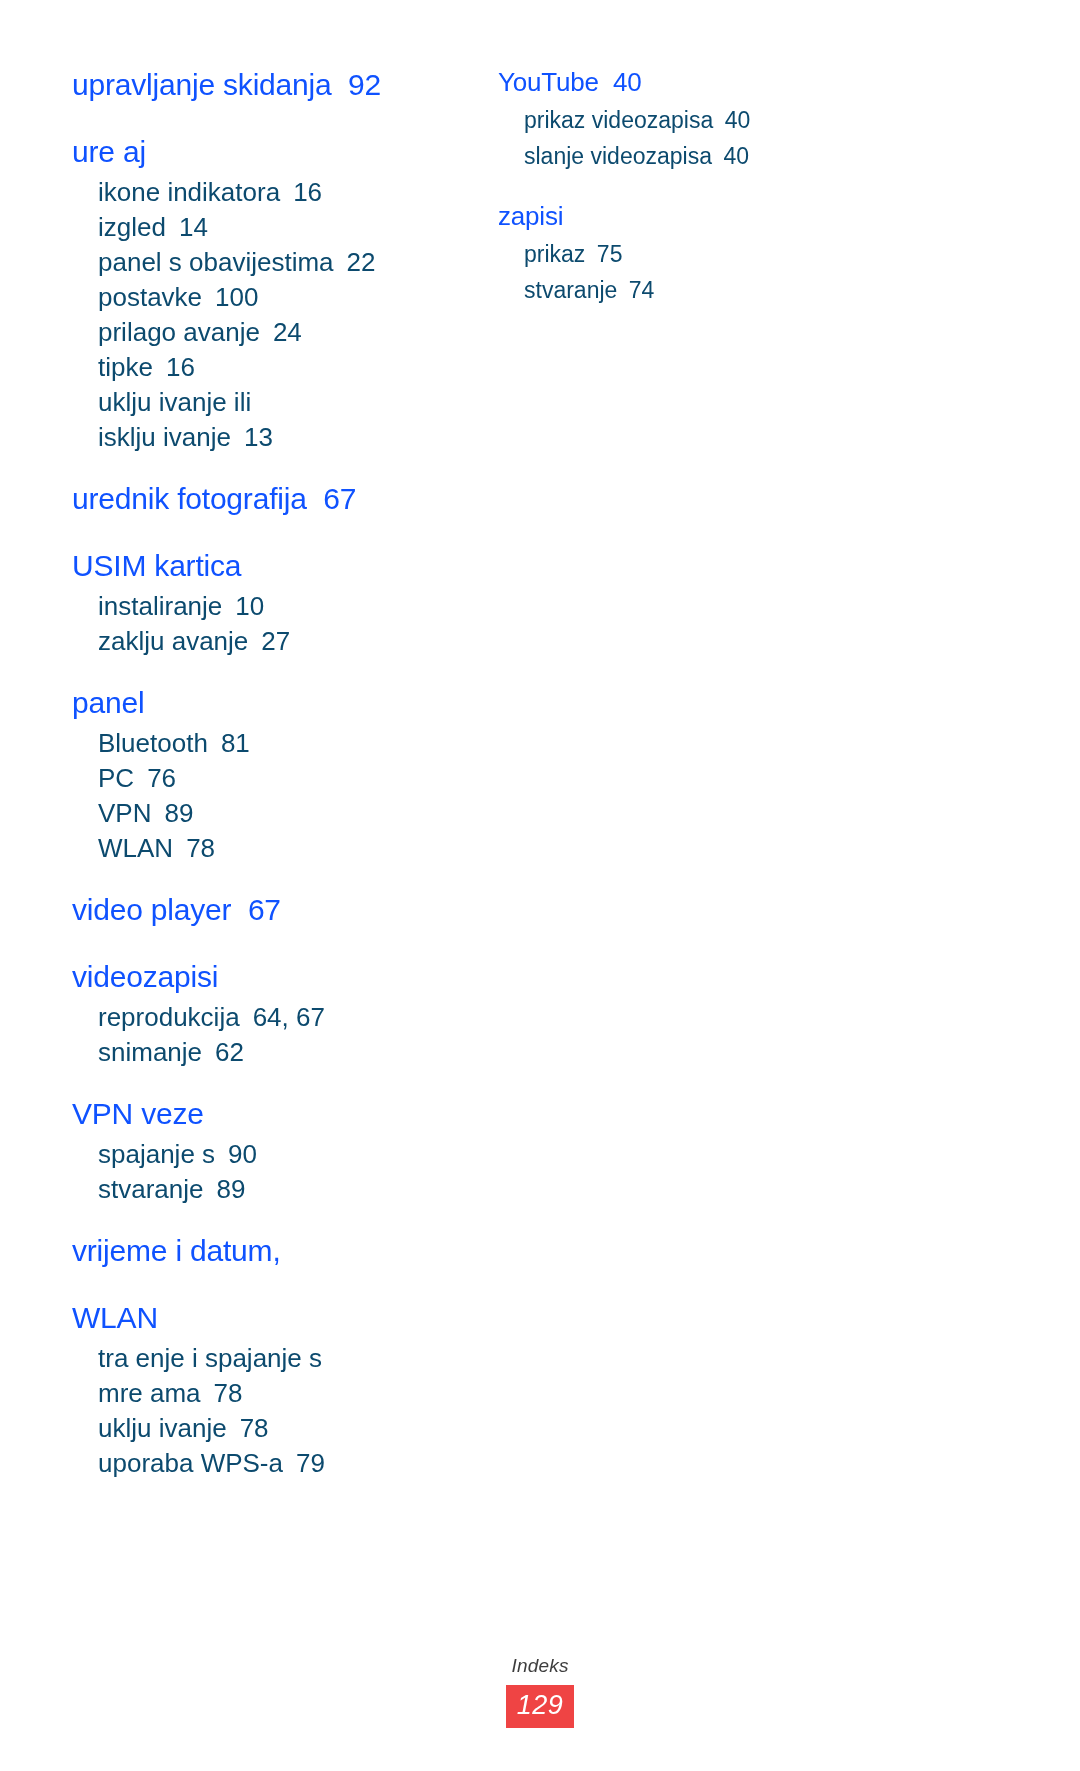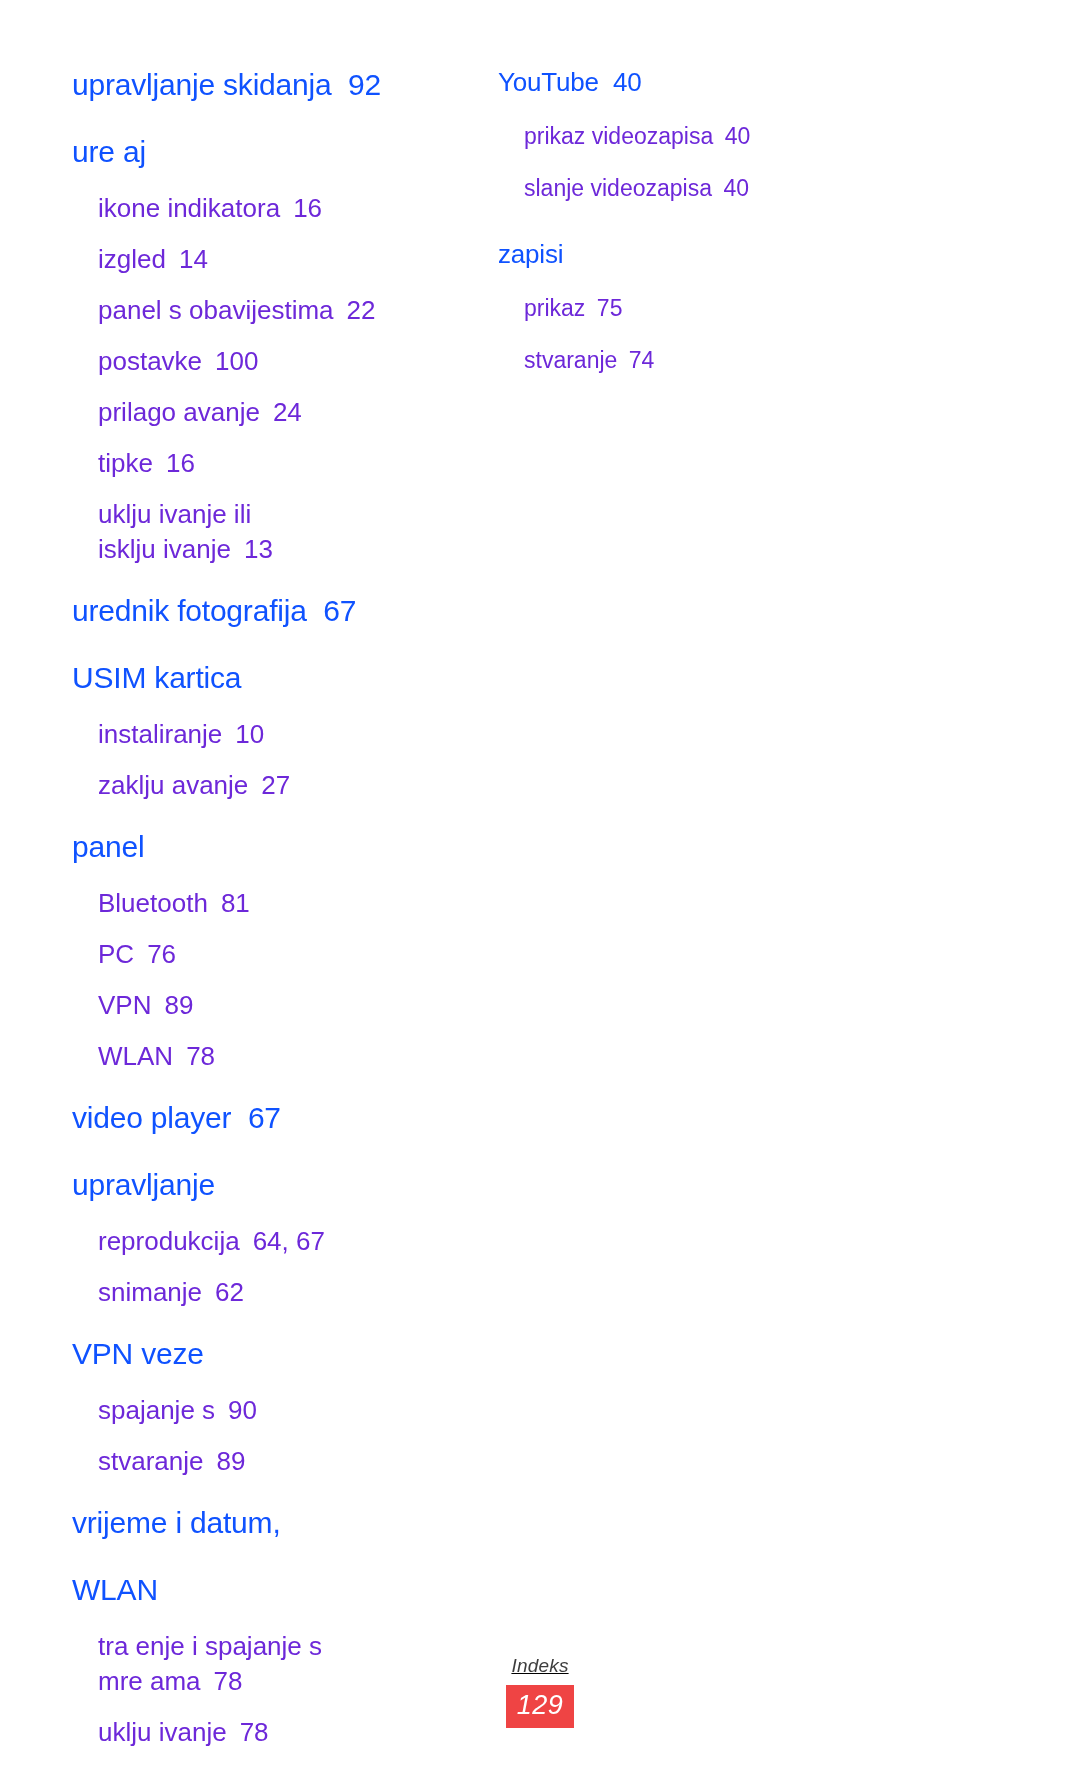--- a/index.html
+++ b/index.html
@@ -48,43 +48,42 @@
     white-space: pre;
   }
   .col-left .heading {
     font-size: 30px;
     line-height: 46px;
     margin-top: 21px;
   }
   .col-right .heading {
     font-size: 26px;
     line-height: 40px;
-    margin-top: 28px;
+    margin-top: 22px;
   }
   .col-left  .group:first-child .heading:first-child,
   .col-right .group:first-child .heading:first-child { margin-top: 0; }
 
   .heading .pg {
     padding-left: 0.55em;
   }
 
   
   .heading-multi { white-space: normal; }
   .heading-multi .ln { display: block; white-space: pre; }
 
   
   .entries {
     list-style: none;
     margin: 0;
     padding: 0;
   }
   .entry {
-    color: #6d28d9;
+    color: #0c4a6e;
     white-space: pre;
-    margin-top: 16px;
   }
   .col-left .entry {
     font-size: 26px;
     line-height: 35px;
     padding-left: 26px;
   }
   .col-right .entry {
     font-size: 23px;
     line-height: 36px;
     padding-left: 26px;
@@ -95,21 +94,20 @@
   .entry-wrap { white-space: normal; }
   .entry-wrap .ln { display: block; white-space: pre; }
 
   
   .footer {
     position: absolute;
     left: 0;
     top: 1655px;
     width: 1080px;
     text-align: center;
-    text-decoration: underline;
   }
   .footer-label {
     font-style: italic;
     font-size: 19px;
     color: #3d3d3d;
     letter-spacing: 0.2px;
     display: block;
   }
   .page-badge {
     display: inline-block;
@@ -164,21 +162,21 @@
             <li class="entry"><span>Bluetooth</span><span class="pg">81</span></li>
             <li class="entry"><span>PC</span><span class="pg">76</span></li>
             <li class="entry"><span>VPN</span><span class="pg">89</span></li>
             <li class="entry"><span>WLAN</span><span class="pg">78</span></li>
           </ul>
         </div>
         <div class="group">
           <div class="heading"><span>video player</span><span class="pg">67</span></div>
         </div>
         <div class="group">
-          <div class="heading"><span>upravljanje</span></div>
+          <div class="heading"><span>videozapisi</span></div>
           <ul class="entries">
             <li class="entry"><span>reprodukcija</span><span class="pg">64, 67</span></li>
             <li class="entry"><span>snimanje</span><span class="pg">62</span></li>
           </ul>
         </div>
         <div class="group">
           <div class="heading"><span>VPN veze</span></div>
           <ul class="entries">
             <li class="entry"><span>spajanje s</span><span class="pg">90</span></li>
             <li class="entry"><span>stvaranje</span><span class="pg">89</span></li>

